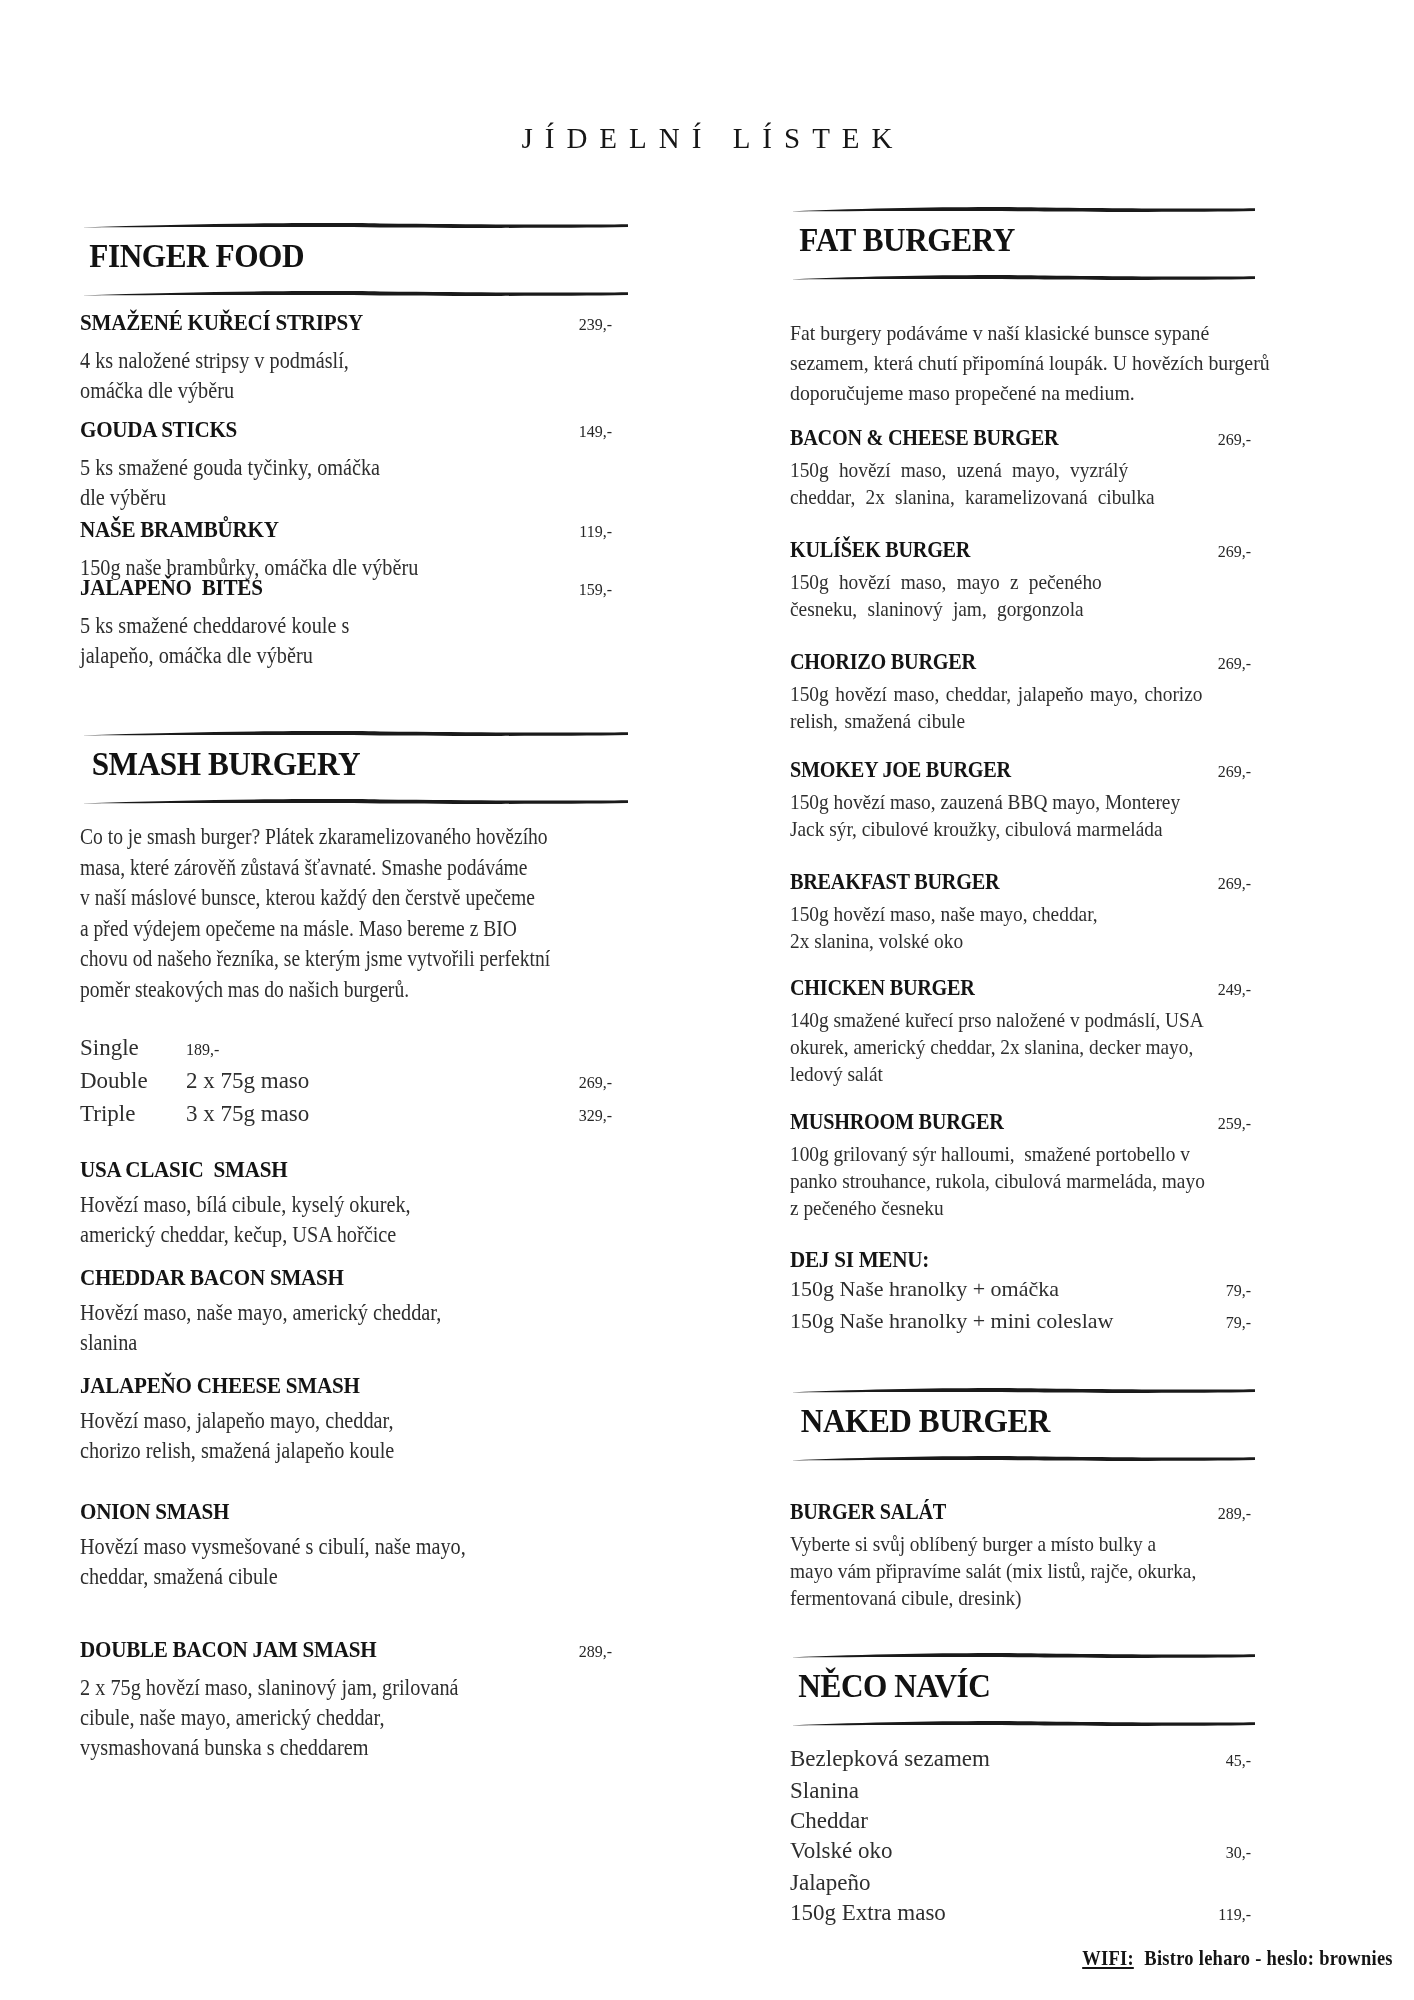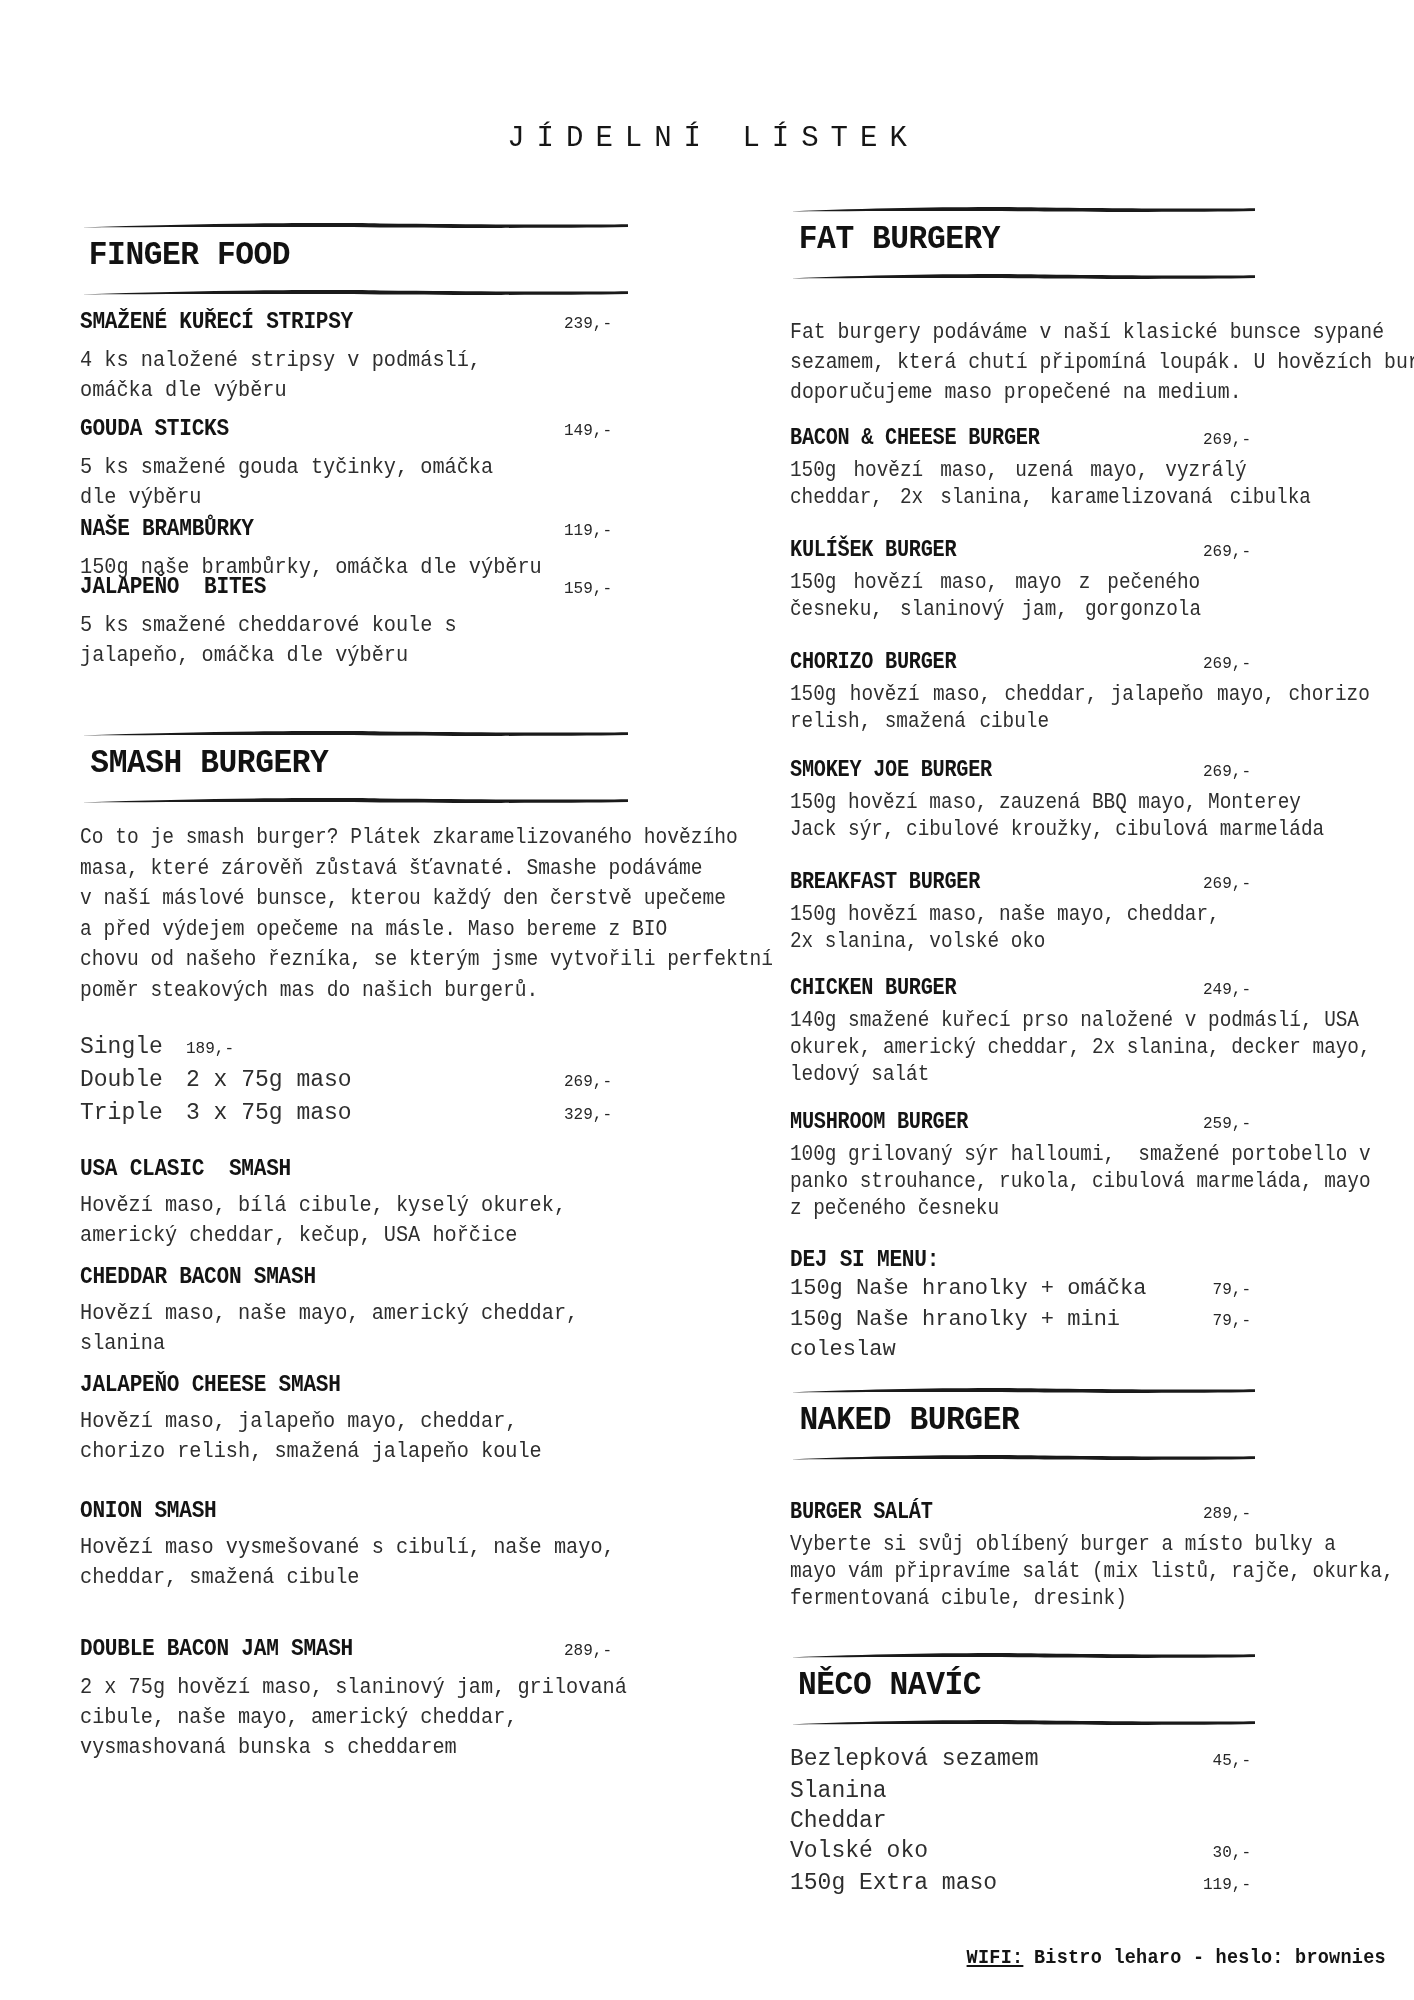--- a/index.html
+++ b/index.html
@@ -1,19 +1,19 @@
 <!DOCTYPE html>
 <html><head>
 <meta charset="utf-8">
 <style>
   html,body { margin:0; padding:0; background:#ffffff; }
   .page {
     position:relative; width:1414px; height:2000px; margin:0 auto;
     background:#ffffff; color:#1c1c1c; overflow:hidden;
-    font-family:Liberation Mono, monospace;
+    font-family:Liberation Serif, serif;
   }
   .page-title {
     position:absolute; top:122px; left:0; width:100%;
     text-align:center; font-size:29px; font-weight:400;
     letter-spacing:12px; text-indent:12px; color:#161616;
   }
   
   .L { position:absolute; left:80px;  width:548px; }
   .R { position:absolute; left:790px; width:465px; }
 
@@ -346,20 +346,24 @@
     </div>
     <div class="xrow">
       <span class="xname">Cheddar</span>
       <span class="price"></span>
     </div>
     <div class="xrow">
       <span class="xname">Volské oko</span>
       <span class="price">30,-</span>
     </div>
     <div class="xrow">
+      <span class="xname">Jalapeño</span>
+      <span class="price"></span>
+    </div>
+    <div class="xrow">
       <span class="xname">150g Extra maso</span>
       <span class="price">119,-</span>
     </div>
   </div>
 
   <div class="footer">
     <span class="footer-inner">
       <span class="wifi-label">WIFI:</span><span>Bistro leharo - heslo: brownies</span>
     </span>
   </div>

